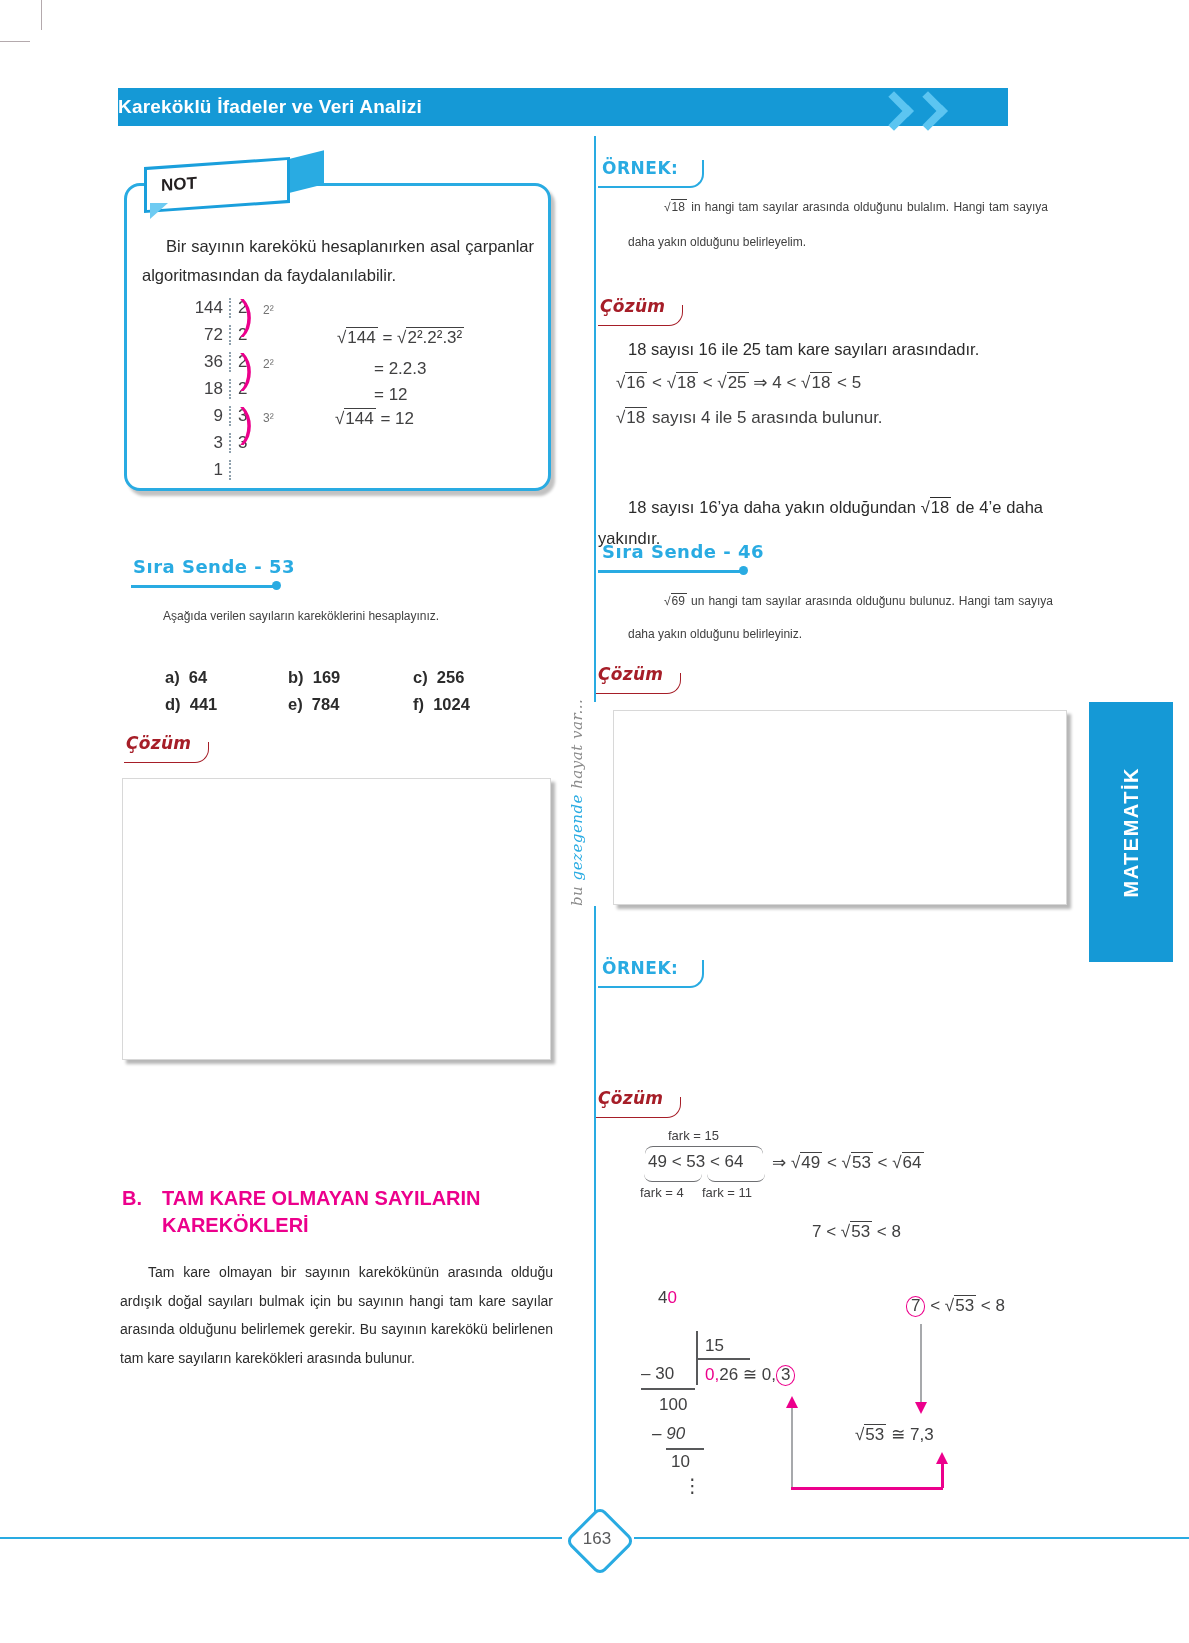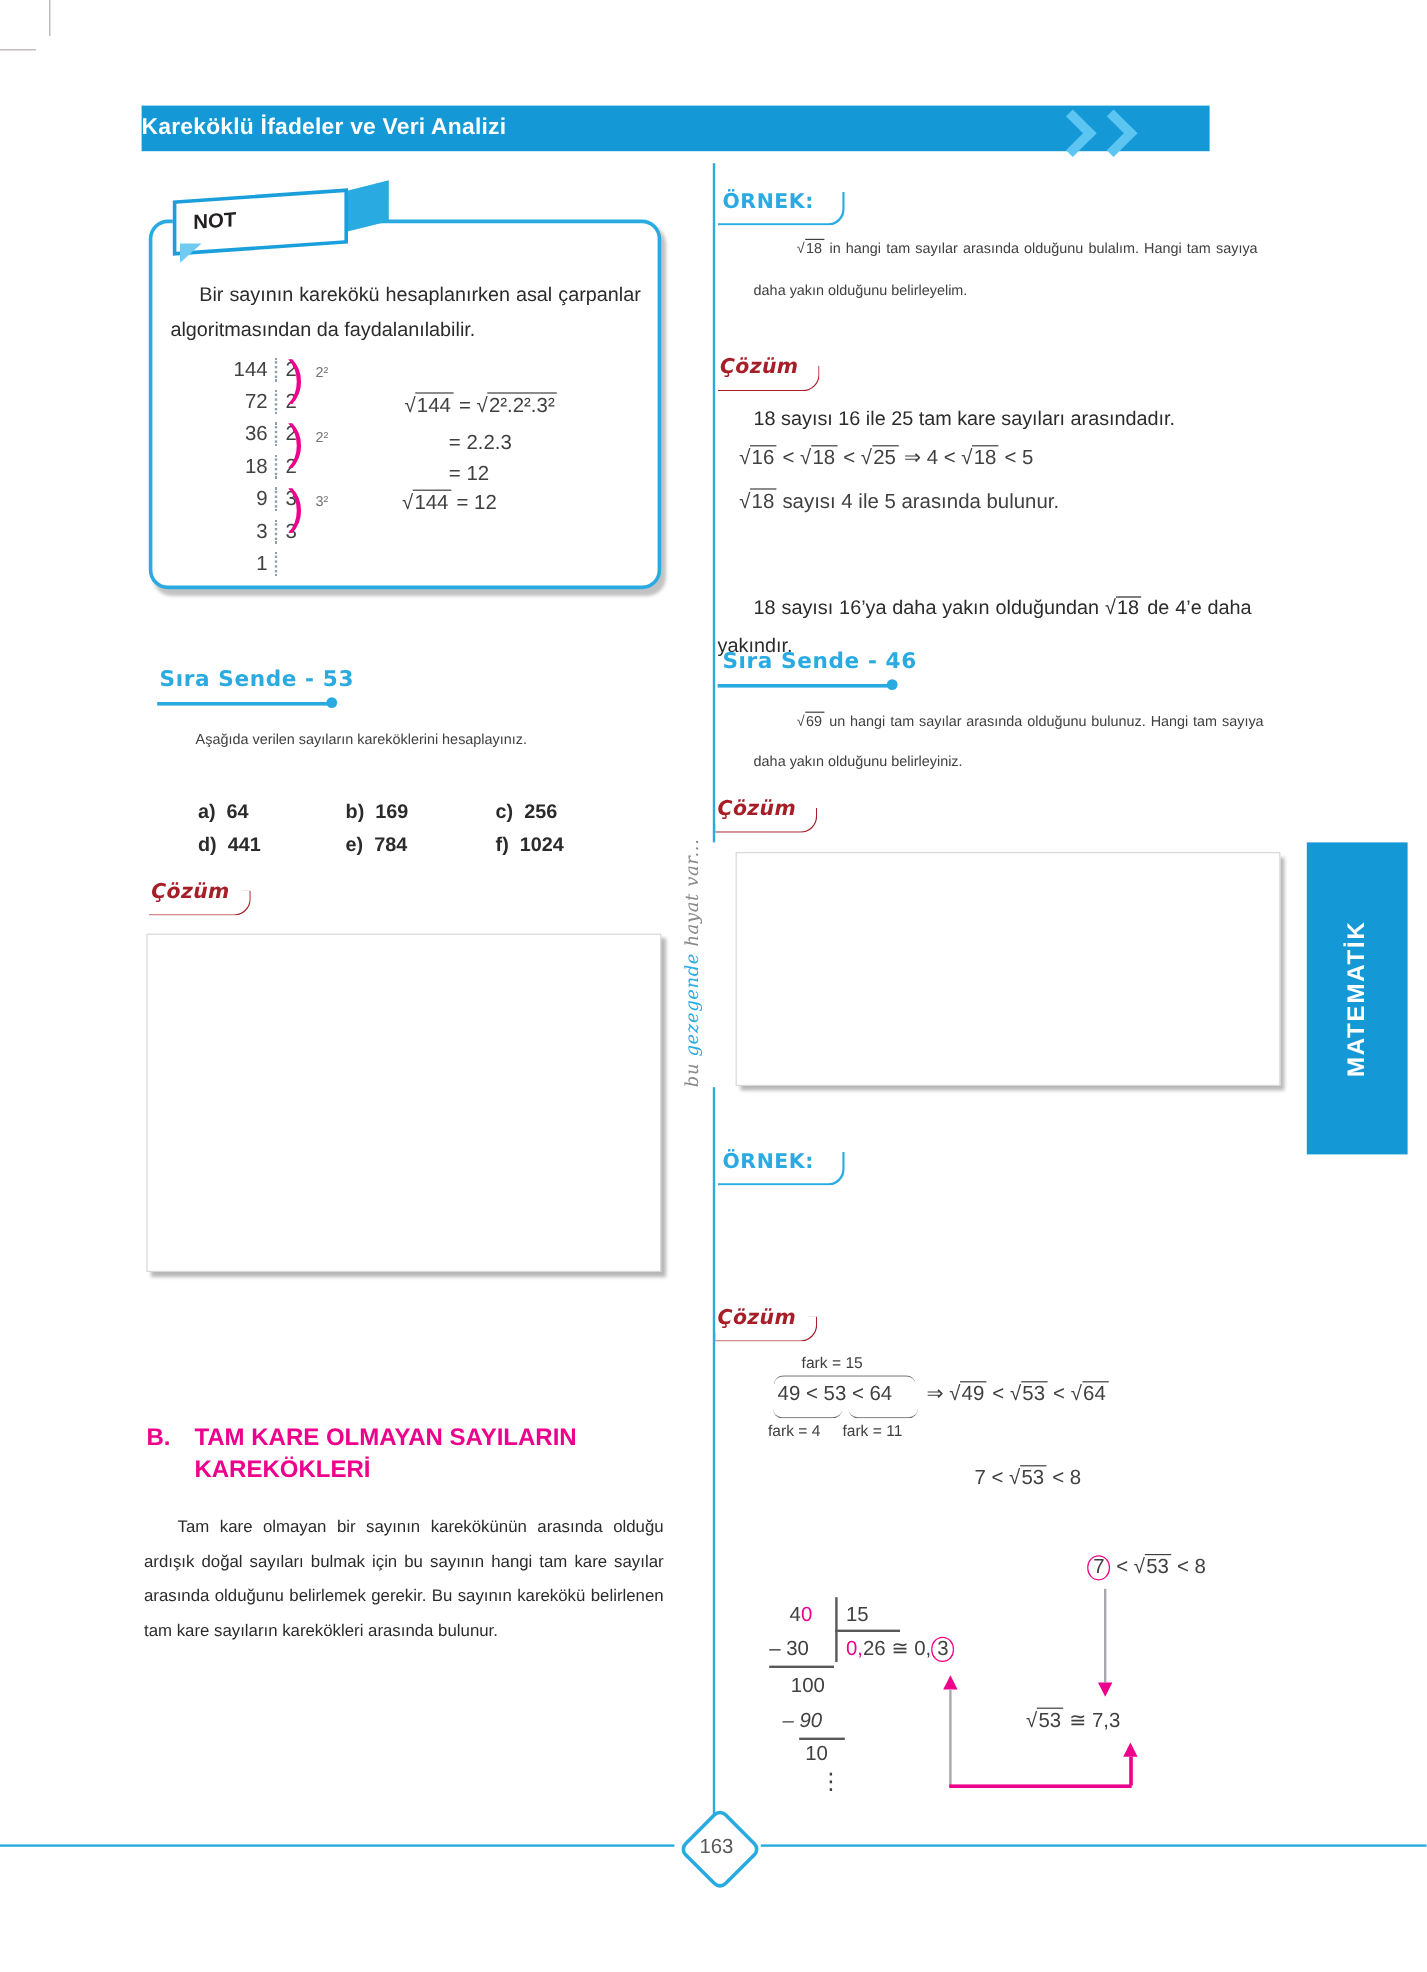--- a/index.html
+++ b/index.html
@@ -180,21 +180,21 @@
   <div class="abs math" style="left:648px;top:1152px;">49 &lt; 53 &lt; 64</div>
   <div class="abs ubrace" style="left:644px;top:1172px;width:58px;"></div>
   <div class="abs ubrace" style="left:707px;top:1172px;width:58px;"></div>
   <div class="abs flabel" style="left:640px;top:1185px;">fark = 4</div>
   <div class="abs flabel" style="left:702px;top:1185px;">fark = 11</div>
   <div class="abs math" style="left:772px;top:1152px;">⇒  <span class="rad">√<span class="v">49</span></span> &lt; <span class="rad">√<span class="v">53</span></span> &lt; <span class="rad">√<span class="v">64</span></span></div>
 
   <div class="abs math" style="left:812px;top:1222px;">7 &lt; <span class="rad">√<span class="v">53</span></span> &lt; 8</div>
   <div class="abs math" style="left:906px;top:1296px;"><span class="circ">7</span> &lt;  <span class="rad">√<span class="v">53</span></span>  &lt; 8</div>
 
-  <div class="abs math" style="left:658px;top:1336px;text-align:right;">4<span class="pink">0</span></div>
+  <div class="abs math" style="left:658px;top:1288px;text-align:right;">4<span class="pink">0</span></div>
   <div class="abs divline" style="left:696px;top:1331px;width:2px;height:54px;"></div>
   <div class="abs math" style="left:705px;top:1336px;">15</div>
   <div class="abs divline" style="left:696px;top:1358px;width:54px;height:2px;"></div>
   <div class="abs math" style="left:641px;top:1364px;">– 30</div>
   <div class="abs divline" style="left:641px;top:1388px;width:54px;height:1.5px;"></div>
   <div class="abs math" style="left:705px;top:1364px;"><span class="pink">0,</span>26  ≅  0,<span class="circ">3</span></div>
   <div class="abs math" style="left:659px;top:1395px;">100</div>
   <div class="abs math" style="left:652px;top:1424px;font-style:italic;">– 90</div>
   <div class="abs divline" style="left:666px;top:1448px;width:38px;height:1.5px;"></div>
   <div class="abs math" style="left:671px;top:1452px;">10</div>

